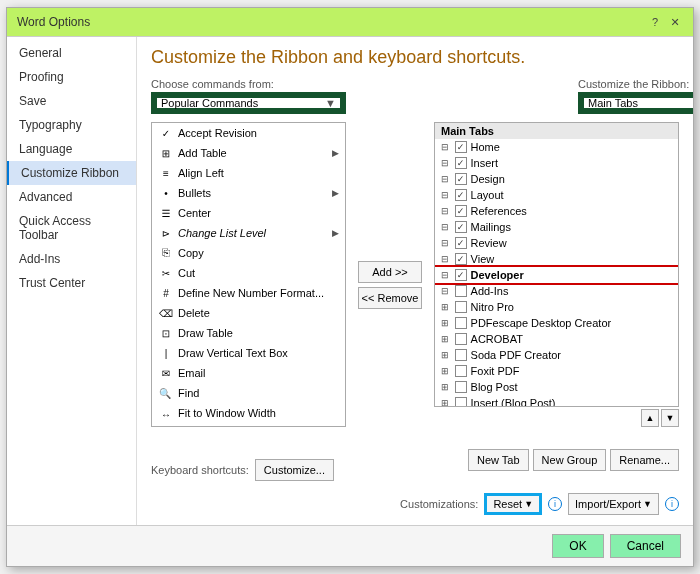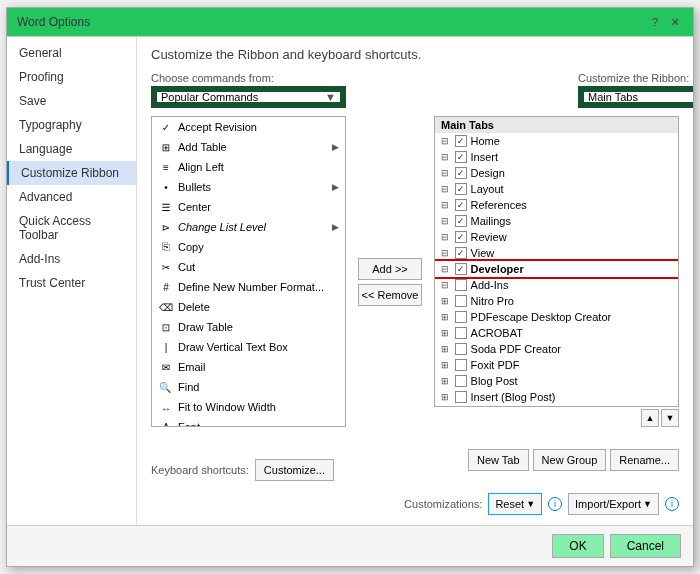--- a/index.html
+++ b/index.html
@@ -1,27 +1,27 @@
 <!DOCTYPE html>
 <html><head>
   <meta charset="utf-8">
   <style>
     * { box-sizing: border-box; margin: 0; padding: 0; }
     body { font-family: 'Segoe UI', Tahoma, Geneva, Verdana, sans-serif; font-size: 12px; background: #f0f0f0; display: flex; justify-content: center; align-items: center; width: 700px; height: 574px; overflow: hidden; }
     .dialog { width: 688px; height: 560px; background: #fff; border: 1px solid #aaa; box-shadow: 3px 3px 10px rgba(0,0,0,0.3); display: flex; flex-direction: column; }
-    .title-bar { background: #22c55e; border-bottom: 1px solid #ccc; padding: 6px 10px; display: flex; justify-content: space-between; align-items: center; }
+    .title-bar { background: #bef264; border-bottom: 1px solid #ccc; padding: 6px 10px; display: flex; justify-content: space-between; align-items: center; }
     .title-bar-left { font-size: 12px; color: #333; font-weight: normal; }
     .title-bar-right { display: flex; gap: 4px; }
     .title-btn { width: 16px; height: 16px; font-size: 11px; display: flex; align-items: center; justify-content: center; cursor: pointer; color: #444; }
     .dialog-body { display: flex; flex: 1; overflow: hidden; }
     .left-panel { width: 130px; border-right: 1px solid #ddd; padding: 4px 0; background: #fff; }
     .left-item { padding: 5px 12px; cursor: pointer; font-size: 12px; color: #333; }
     .left-item.selected { background: #d4e3f7; border-left: 2px solid #0078d7; font-weight: 500; }
     .right-panel { flex: 1; padding: 10px 14px; display: flex; flex-direction: column; gap: 8px; overflow: hidden; }
-    .right-header { font-size: 13px; color: #404040; margin-bottom: 2px; }
+    .right-header { font-size: 18px; color: #a16207; margin-bottom: 2px; }
     .section-row { display: flex; gap: 12px; align-items: flex-start; }
     .dropdown-row { display: flex; flex-direction: column; gap: 2px; }
     .dropdown-label { font-size: 11px; color: #555; }
     .dropdown { height: 22px; border: 6px solid #14532d; background: #fff; font-size: 11px; padding: 2px 4px; display: flex; align-items: center; justify-content: space-between; cursor: pointer; }
     .dropdown-commands { width: 195px; }
     .dropdown-ribbon { width: 200px; }
     .dropdown span { font-size: 11px; }
     .dropdown-arrow { font-size: 9px; color: #555; }
     .main-content { display: flex; flex: 1; gap: 8px; overflow: hidden; }
     .commands-panel { display: flex; flex-direction: column; flex: 0 0 195px; }
@@ -36,21 +36,21 @@
     .ribbon-item.highlighted { background: #fff; outline: 2px solid #c00; }
     .ribbon-item .expand { font-size: 9px; color: #555; margin-right: 2px; }
     .checkbox { width: 12px; height: 12px; border: 1px solid #888; display: flex; align-items: center; justify-content: center; flex-shrink: 0; background: #fff; }
     .checkbox.checked::after { content: '✓'; font-size: 9px; color: #333; }
     .ribbon-label { font-size: 11px; }
     .bottom-row { display: flex; justify-content: space-between; align-items: center; margin-top: 4px; }
     .ribbon-bottom-btns { display: flex; gap: 4px; }
     .small-btn { height: 22px; padding: 0 8px; border: 1px solid #aaa; background: #f5f5f5; font-size: 11px; cursor: pointer; }
     .customizations-row { display: flex; align-items: center; gap: 6px; margin-top: 4px; }
     .customizations-label { font-size: 11px; color: #555; }
-    .reset-btn { height: 22px; padding: 0 6px; border: 1px solid #0ea5e9; background: #f5f5f5; font-size: 11px; cursor: pointer; display: flex; align-items: center; gap: 2px; }
+    .reset-btn { height: 22px; padding: 0 6px; border: 3px solid #0ea5e9; background: #f5f5f5; font-size: 11px; cursor: pointer; display: flex; align-items: center; gap: 2px; }
     .import-export-btn { height: 22px; padding: 0 6px; border: 1px solid #aaa; background: #f5f5f5; font-size: 11px; cursor: pointer; display: flex; align-items: center; gap: 2px; }
     .info-icon { width: 14px; height: 14px; border: 1px solid #0078d7; border-radius: 50%; color: #0078d7; font-size: 9px; display: flex; align-items: center; justify-content: center; cursor: pointer; }
     .dialog-footer { border-top: 1px solid #ccc; padding: 8px 12px; display: flex; justify-content: flex-end; gap: 6px; background: #f5f5f5; }
     .footer-btn { height: 24px; padding: 0 16px; border: 1px solid #aaa; background: #86efac; font-size: 12px; cursor: pointer; }
     .kbd-shortcuts { display: flex; align-items: center; gap: 6px; margin-top: 20px; }
     .kbd-label { font-size: 11px; color: #555; }
     .vertical-arrows { display: flex; flex-direction: column; gap: 2px; margin-left: 4px; }
     .vert-btn { width: 18px; height: 18px; border: 1px solid #aaa; background: #f5f5f5; display: flex; align-items: center; justify-content: center; font-size: 9px; cursor: pointer; }
     ::-webkit-scrollbar { width: 8px; }
     ::-webkit-scrollbar-track { background: #f1f1f1; }

